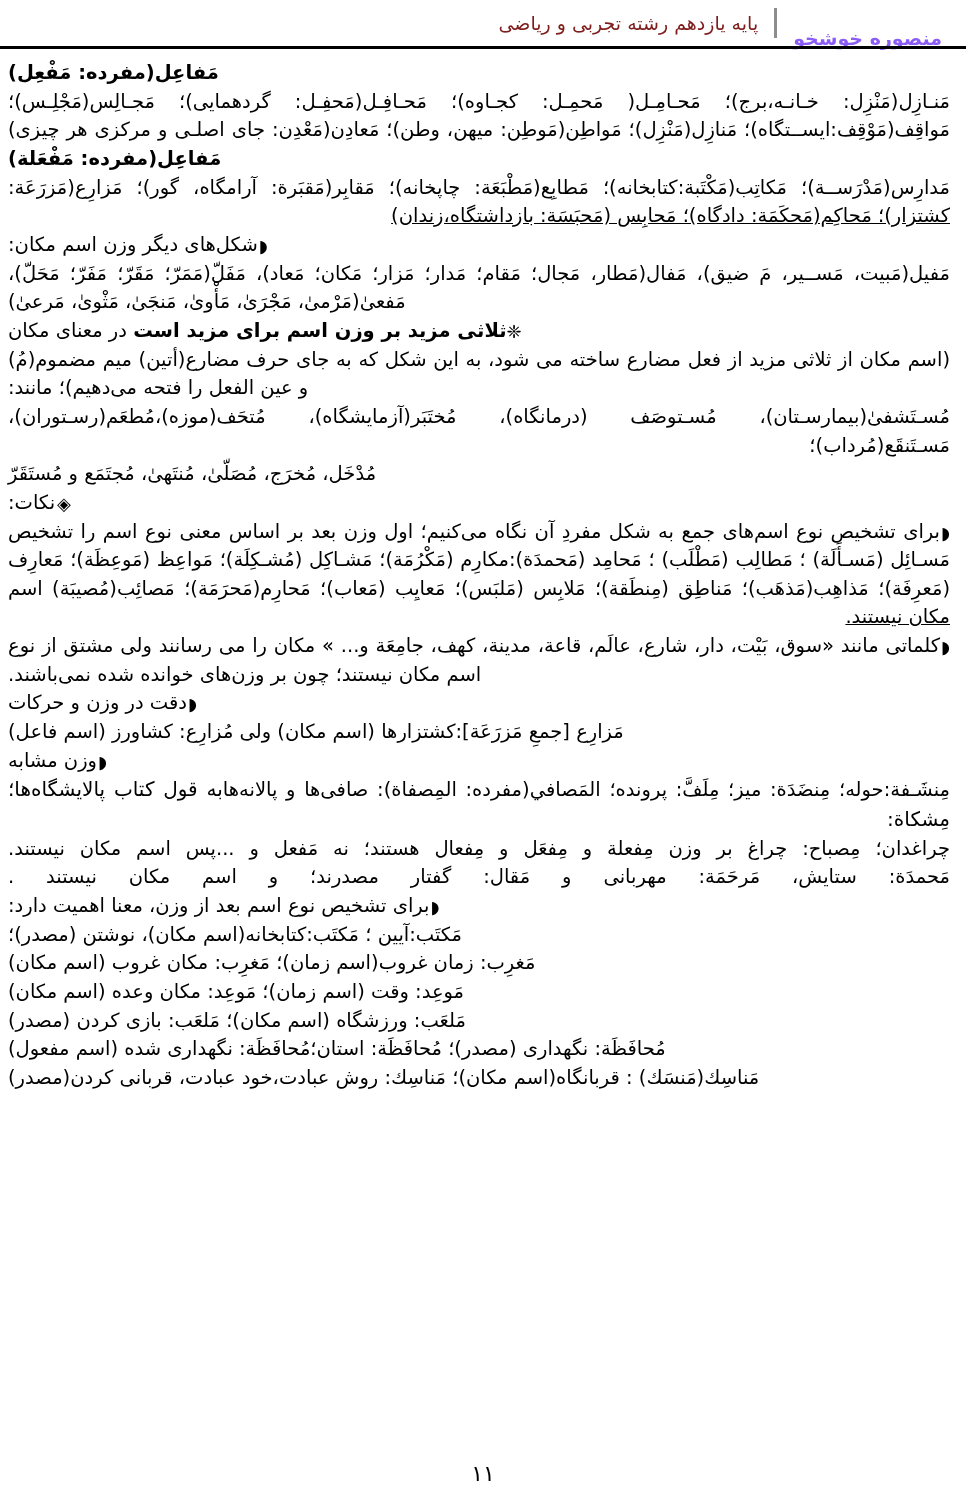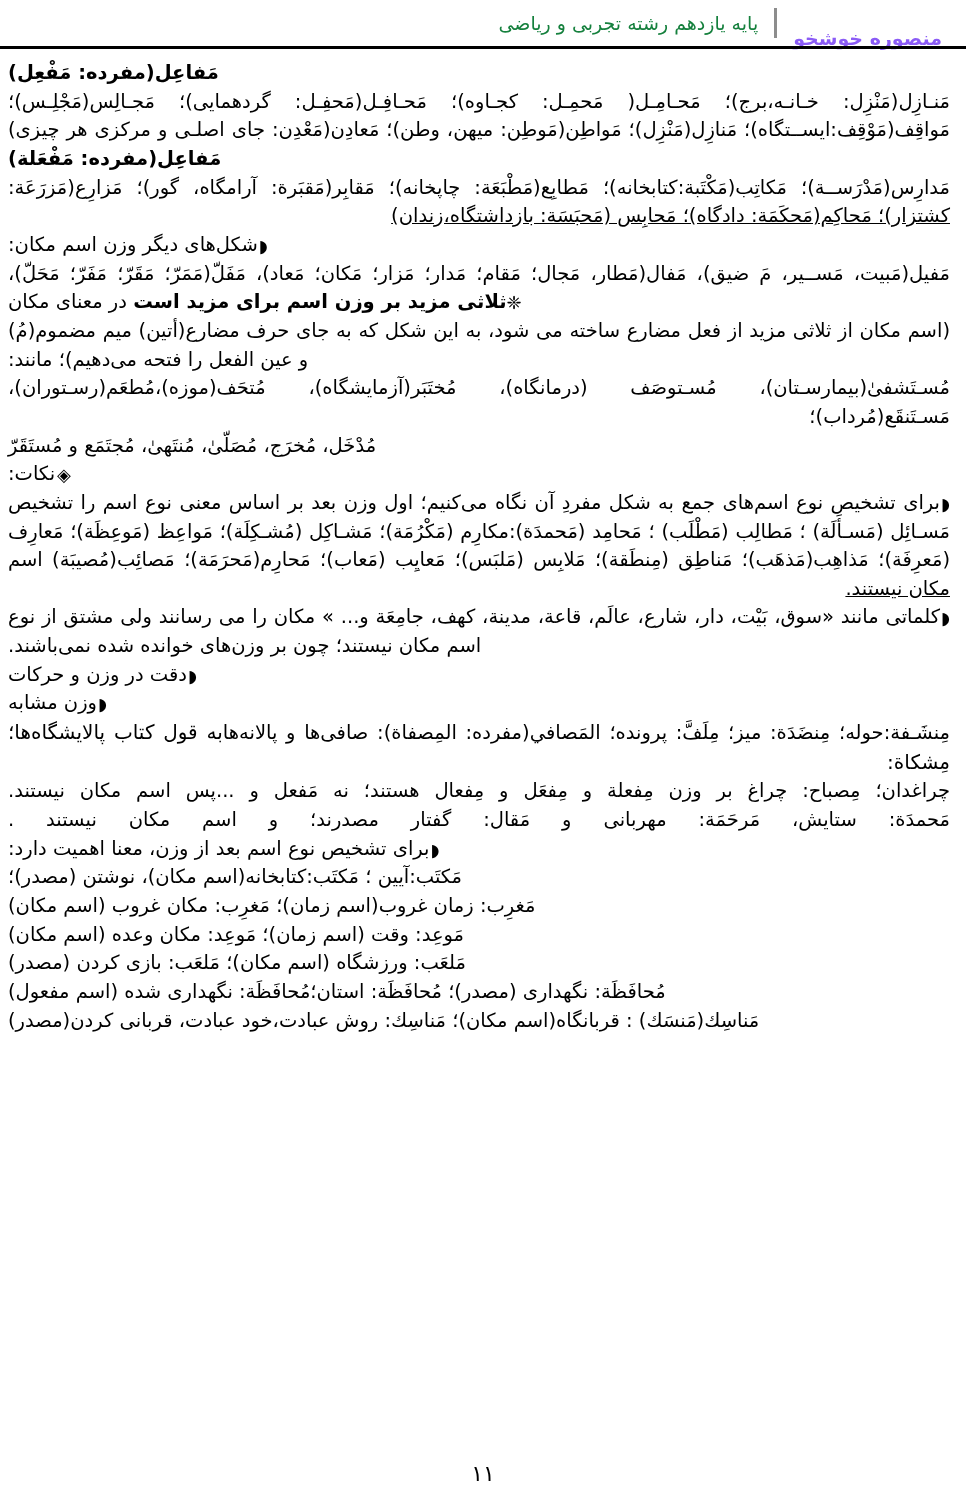--- a/index.html
+++ b/index.html
@@ -50,21 +50,21 @@
     width: 3px;
     height: 30px;
     background: #8d8d8d;
     margin: 0 2px;
     flex: 0 0 auto;
   }
   .header-subject {
     font-size: 19px;
     white-space: nowrap;
     padding: 0 14px 0 0;
-    color: #15803d;
+    color: #7f1d1d;
     margin-left: 33px;
   }
   .header-rule {
     height: 3px;
     background: #000000;
     width: 100%;
     margin: 0;
   }
 
   
@@ -151,20 +151,21 @@
     <div class="line para">مَواقِف(مَوْقِف:ایســتگاه)؛ مَنازِل(مَنْزِل)؛ مَواطِن(مَوطِن: میهن، وطن)؛ مَعادِن(مَعْدِن: جای اصلـی و مرکزی هر چیزی)</div>
 
     <div class="line hd">مَفاعِل(مفرده: مَفْعَلة)</div>
     <div class="line para">مَدارِس(مَدْرَســة)؛ مَکاتِب(مَکْتَبة:کتابخانه)؛ مَطابِع(مَطْبَعَة: چاپخانه)؛ مَقابِر(مَقبَرة: آرامگاه، گور)؛ مَزارِع(مَزرَعَة:</div>
     <div class="line ln-right">کشتزار)؛ مَحاکِم(مَحکَمَة: دادگاه)؛ مَحابِس (مَحبَسَة: بازداشتگاه،زندان)</div>
 
     <div class="line ln-left">
       <span class="bullet-glyph">◗</span><span>شکل‌های دیگر وزن اسم مکان:</span>
     </div>
     <div class="line para">مَفیل(مَبیت، مَســیر، مَ   ضیق)، مَفال(مَطار، مَجال؛ مَقام؛ مَدار؛ مَزار؛ مَکان؛ مَعاد)، مَفَلّ(مَمَرّ؛ مَقَرّ؛ مَفَرّ؛ مَحَلّ)،</div>
+    <div class="line ln-left">مَفعیٰ(مَرْمیٰ، مَجْرَیٰ، مَأْویٰ، مَنجَیٰ، مَثْویٰ، مَرعیٰ)</div>
 
     <div class="line ln-left">
       <span class="sym-flower">❈</span><span class="b">ثلاثی مزید بر وزن اسم برای مزید است</span><span> </span><span>در معنای مکان</span>
     </div>
     <div class="line para">(اسم مکان از ثلاثی مزید از فعل مضارع ساخته می شود، به این شکل که به جای حرف مضارع(أتین) میم مضموم(مُ)</div>
     <div class="line ln-left">و عین الفعل را فتحه می‌دهیم)؛ مانند:</div>
     <div class="line para">مُسـتَشفیٰ(بیمارسـتان)، مُسـتوصَف (درمانگاه)، مُختَبَر(آزمایشگاه)، مُتحَف(موزه)،مُطعَم(رسـتوران)، مَسـتَنقَع(مُرداب)؛</div>
     <div class="line ln-left">مُدْخَل، مُخرَج، مُصَلّیٰ، مُنتَهیٰ، مُجتَمَع و مُستَقَرّ</div>
 
     <div class="line ln-left">
@@ -179,20 +180,21 @@
     <div class="line ln-right">مکان نیستند.</div>
 
     <div class="line para">
       <span class="bullet-glyph">◗</span><span>کلماتی مانند «سوق، بَیْت، دار، شارع، عالَم، قاعة، مدینة، کهف، جامِعَة و... » مکان را می رسانند ولی مشتق از نوع</span>
     </div>
     <div class="line ln-left">اسم مکان نیستند؛ چون بر وزن‌های خوانده شده نمی‌باشند.</div>
 
     <div class="line ln-left">
       <span class="bullet-glyph">◗</span><span>دقت در وزن و حرکات</span>
     </div>
+    <div class="line ln-left">مَزارِع [جمعِ مَزرَعَة]:کشتزارها (اسم مکان) ولی مُزارِع: کشاورز (اسم فاعل)</div>
 
     <div class="line ln-left">
       <span class="bullet-glyph">◗</span><span>وزن مشابه</span>
     </div>
     <div class="line para">
       <span>مِنشَـفة:حوله؛ مِنضَدَة: میز؛ مِلَفَّ: پرونده؛ المَصافي(مفرده: المِصفاة): صافی‌ها و پالانه‌ها</span><span class="tiny">به قول کتاب پالایشگاه‌ها؛ مِشکاة:</span>
     </div>
     <div class="line para">چراغدان؛ مِصباح: چراغ بر وزن مِفعلة و مِفعَل و مِفعال هستند؛ نه مَفعل و ...پس اسم مکان نیستند.</div>
     <div class="line para">مَحمدَة: ستایش، مَرحَمَة: مهربانی و مَقال: گفتار مصدرند؛ و اسم مکان نیستند .</div>
 

